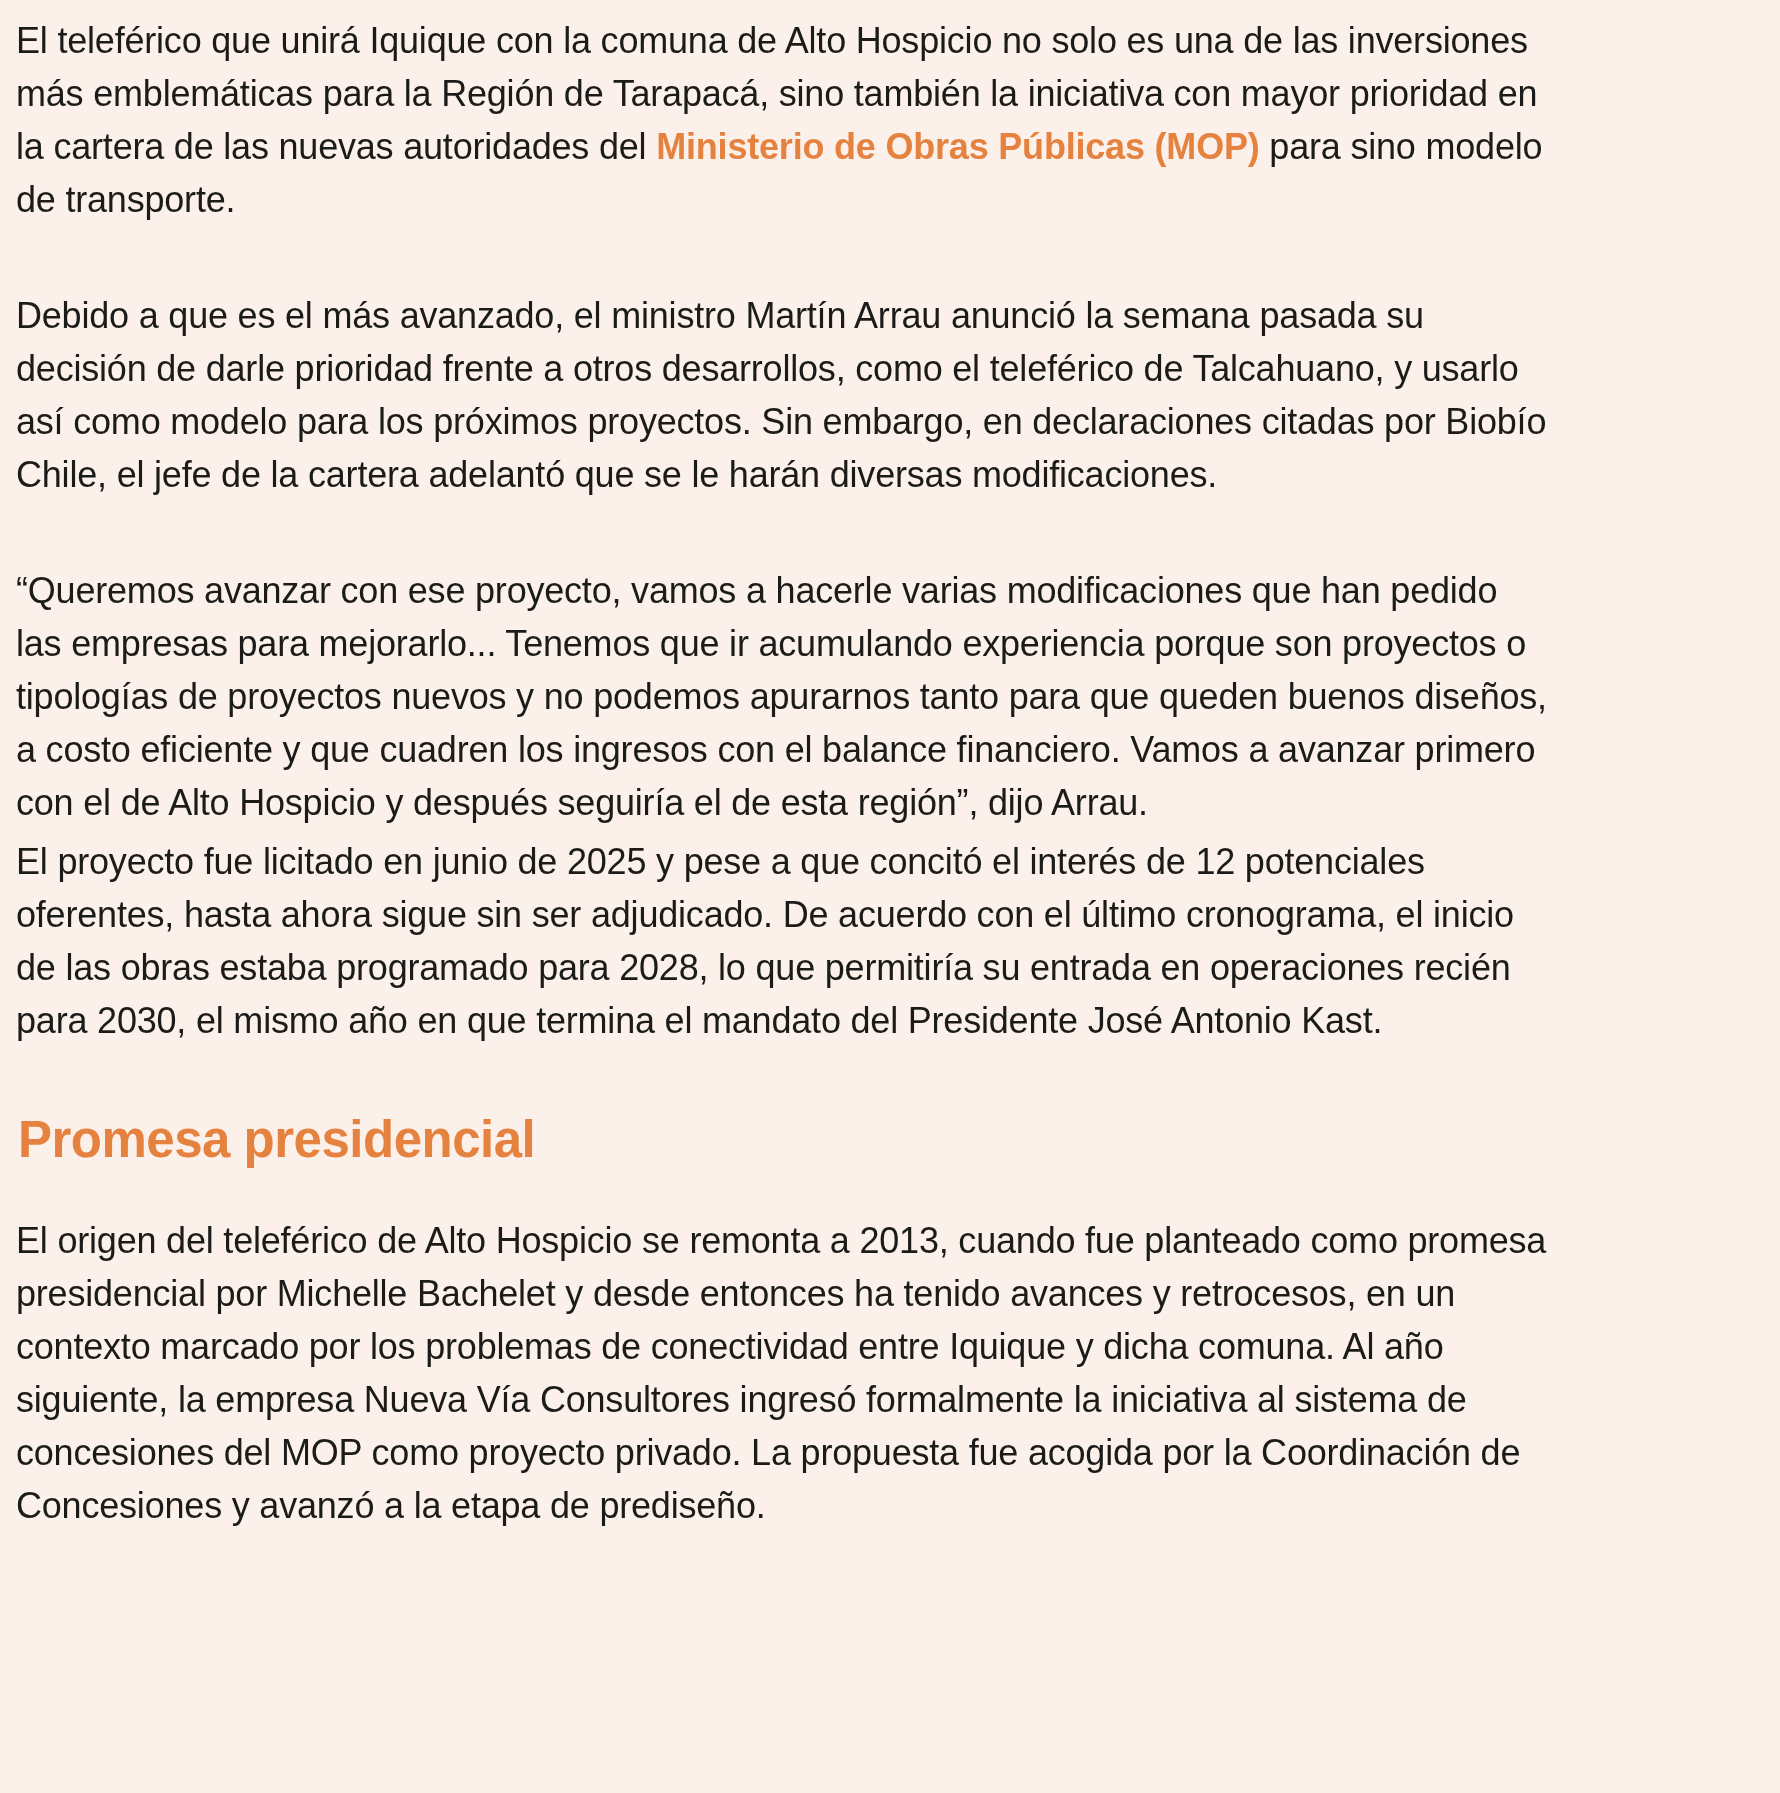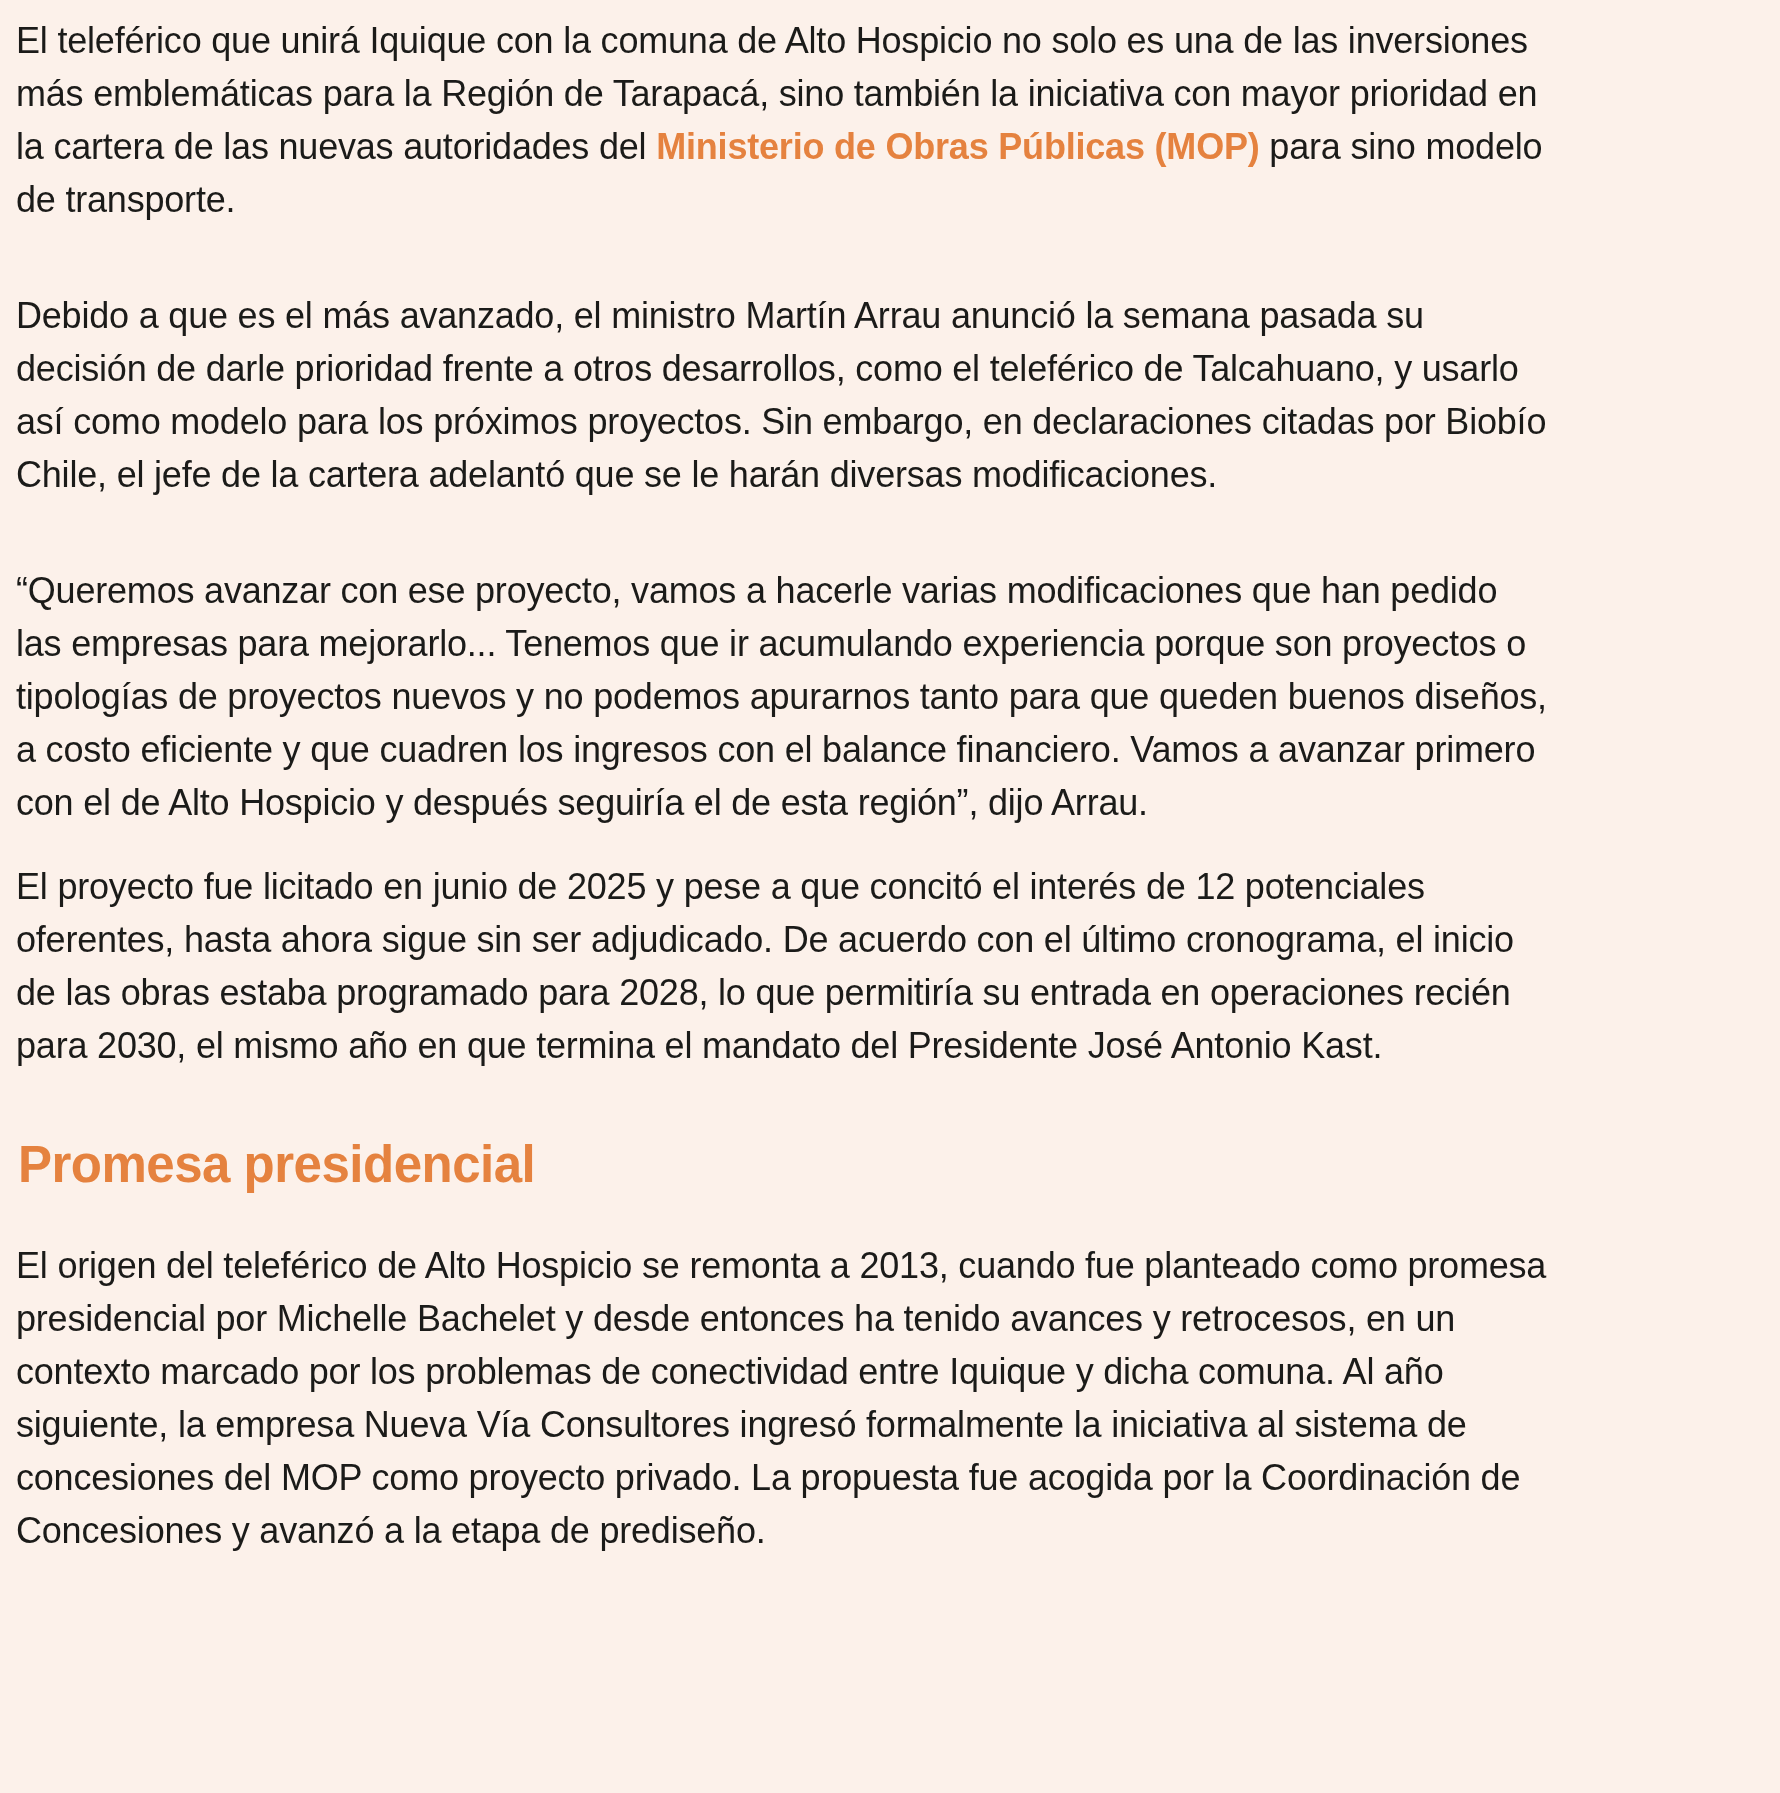--- a/index.html
+++ b/index.html
@@ -17,21 +17,21 @@
     padding: 14px 228px 40px 16px;
     color: #1b1b19;
     font-size: 36px;
     line-height: 53px;
     letter-spacing: -0.2px;
   }
   p {
     margin: 0 0 63px 0;
   }
   p.quote {
-    margin-bottom: 31px;
+    margin-bottom: 6px;
   }
   strong {
     font-weight: normal;
   }
   a.inline-link {
     color: #e5823f;
     font-weight: bold;
     text-decoration: none;
     cursor: pointer;
   }

